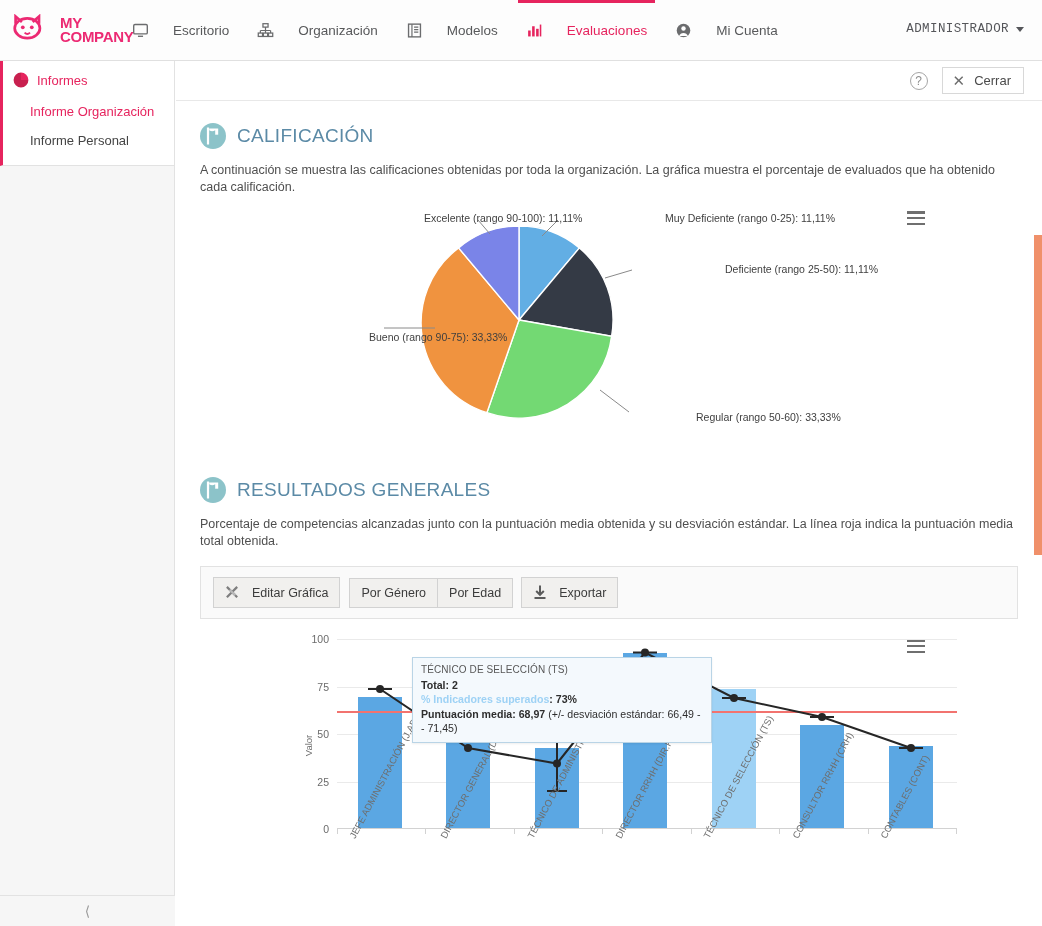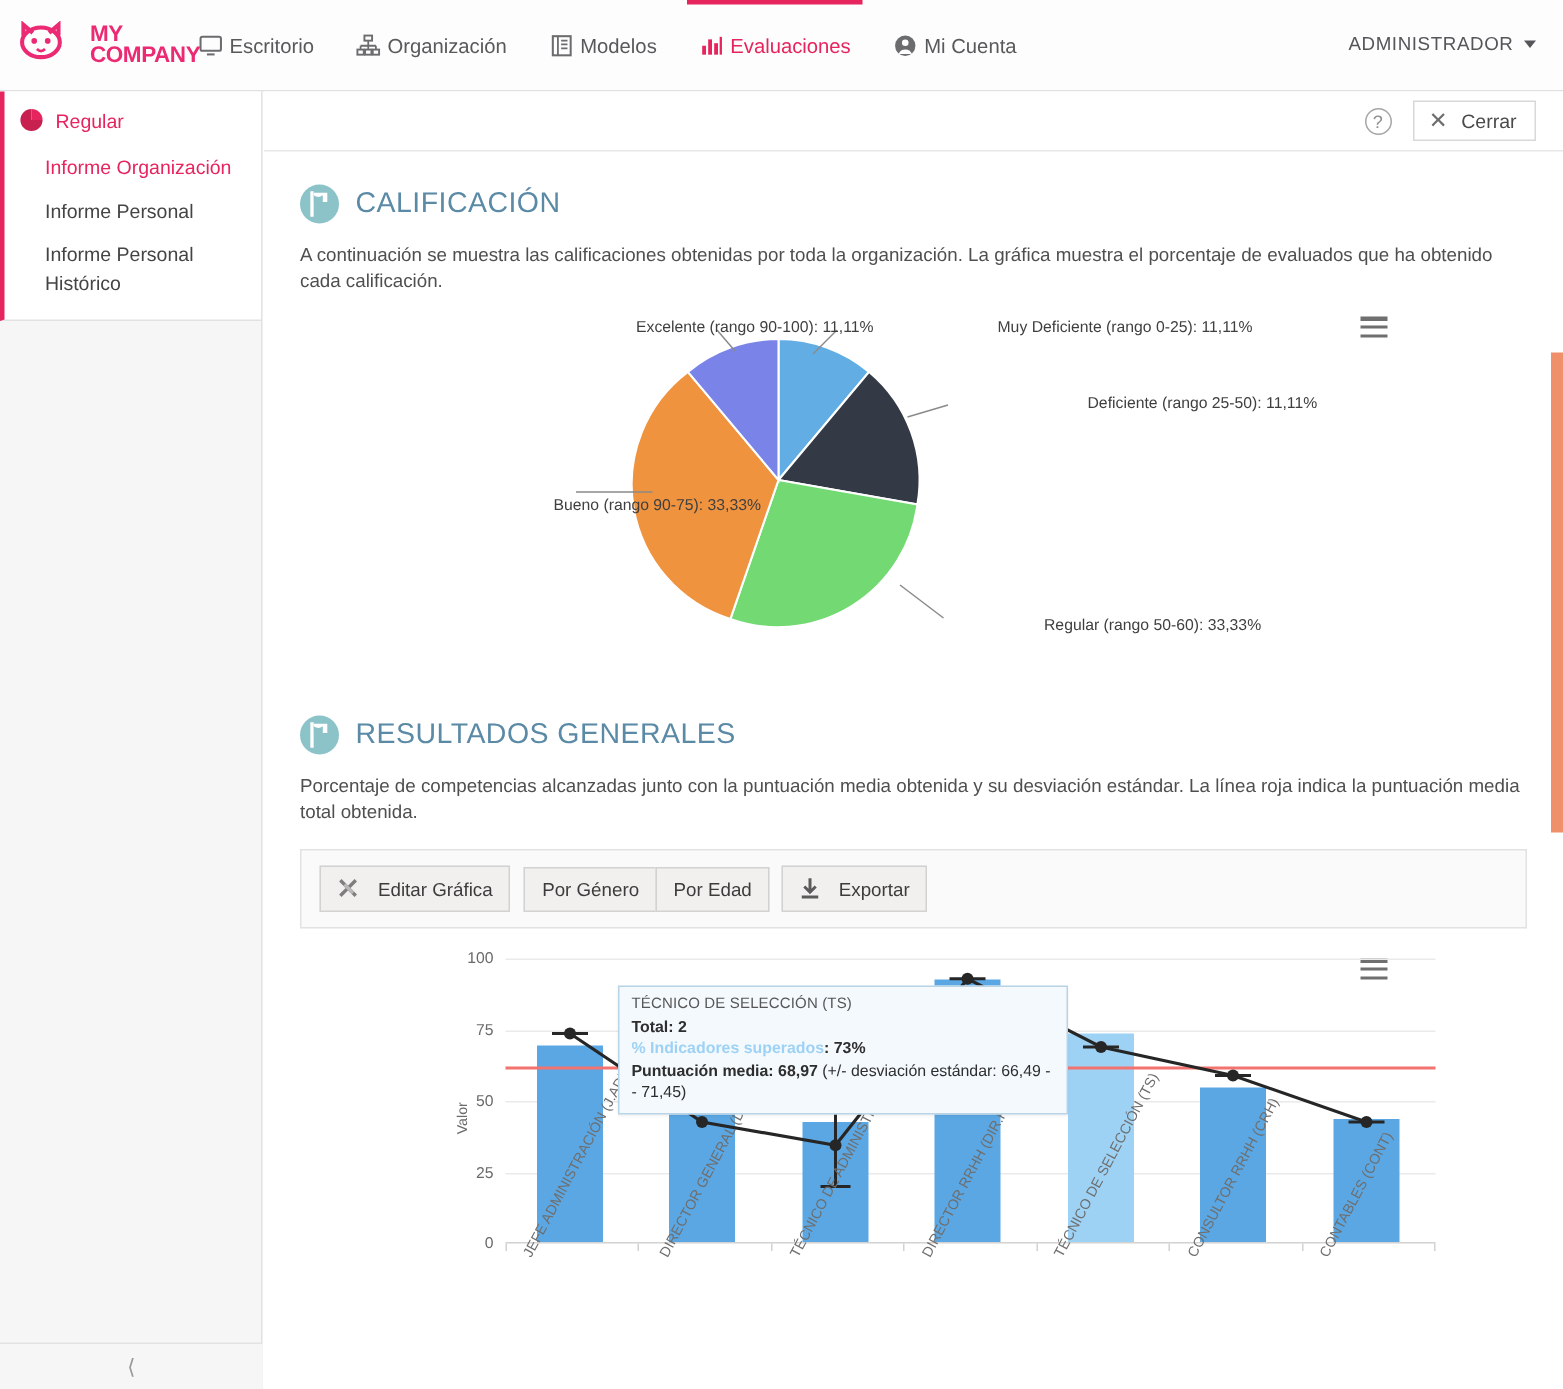--- a/index.html
+++ b/index.html
@@ -23,35 +23,35 @@
     width: 92px; margin-left: 12px;
     display: flex; align-items: center;
   }
   .logo-mark { width: 36px; height: 32px; flex: 0 0 36px; }
   .logo-text {
     margin-left: 12px; color: #ec2a73; font-weight: bold;
     font-size: 15px; line-height: 14px; letter-spacing: -0.3px;
   }
   .nav { display: flex; align-items: center; margin-left: 14px; height: 61px; }
   .nav-item {
-    display: flex; align-items: center; gap: 4px;
+    display: flex; align-items: center; gap: 24px;
     padding: 0 14px; height: 61px;
     color: #58595b; font-size: 13.5px; cursor: pointer;
     position: relative;
   }
   .nav-item.active { color: #e6245e; }
   .nav-item.active::before {
     content: ""; position: absolute; top: 0; left: 6px; right: 6px;
     height: 3px; background: #e6245e;
   }
   .nav-icon { width: 17px; height: 17px; display: block; }
   .admin {
     position: absolute; right: 18px; top: 22px;
     color: #55565a; font-size: 12.5px; letter-spacing: .4px;
-    display: flex; align-items: center; gap: 7px; cursor: pointer;
+    display: flex; align-items: center; gap: 7px; cursor: pointer; font-family: Liberation Mono, monospace;
   }
   .caret-dn {
     width: 0; height: 0; border-left: 4.5px solid transparent;
     border-right: 4.5px solid transparent; border-top: 5px solid #55565a;
   }
 
   
   .sidebar {
     position: absolute; top: 61px; left: 0; width: 175px; height: 865px;
     background: #f6f6f6; border-right: 1px solid #e2e2e2;
@@ -258,30 +258,27 @@
   </div>
 </div>
 
 <div class="sidebar">
   <div class="side-panel">
     <div class="side-head">
       <svg width="16" height="16" viewBox="0 0 16 16">
         <path d="M8 8 L8 0.6 A7.4 7.4 0 0 1 15.4 8 Z" fill="#e6245e"></path>
         <path d="M8 8 L15.4 8 A7.4 7.4 0 1 1 8 0.6 Z" fill="#c8204f"></path>
       </svg>
-      <span>Regular</span>
+      <span>Informes</span>
     </div>
     <div class="side-item active">
       <span>Informe Organización</span>
     </div>
     <div class="side-item">
       <span>Informe Personal</span>
-    </div>
-    <div class="side-item">
-      <span>Informe Personal Histórico</span>
     </div>
   </div>
   <div class="side-collapse">
     <span>⟨</span>
   </div>
 </div>
 
 <div class="content">
 
   <div class="content-bar">

